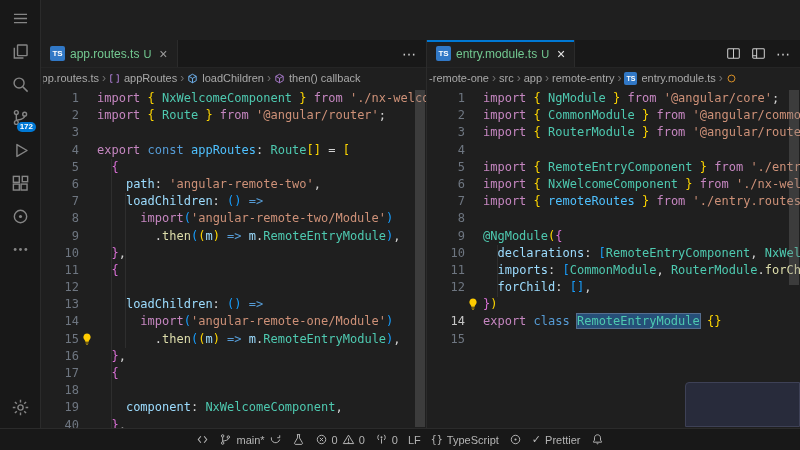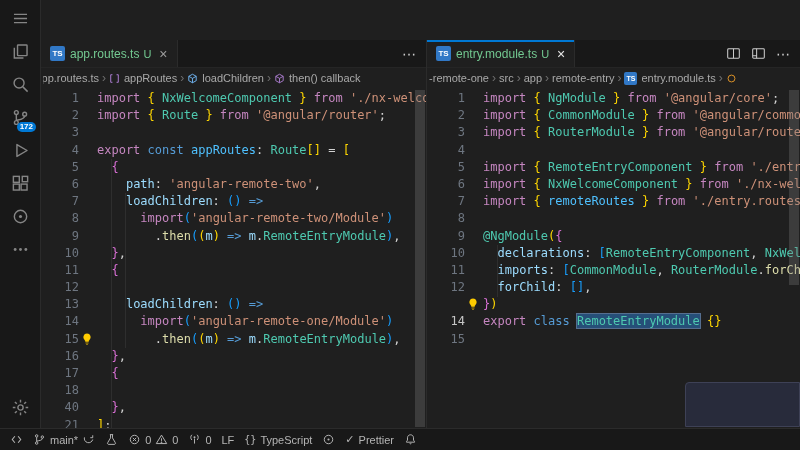--- a/index.html
+++ b/index.html
@@ -50,21 +50,21 @@
   .cd{white-space:pre;}
   .t-kw{color:#c586c0}.t-st{color:#569cd6}.t-str{color:#ce9178}.t-type{color:#4ec9b0}
   .t-var{color:#9cdcfe}.t-cv{color:#4fc1ff}.t-fn{color:#dcdcaa}.t-pun{color:#d4d4d4}
   .t-b1{color:#ffd700}.t-b2{color:#da70d6}.t-b3{color:#179fff}.t-dec{color:#4ec9b0}
   .hl{background:#264f78;outline:1px solid rgba(140,190,255,.5);}
   .guide{position:absolute;width:1px;background:rgba(255,255,255,.07);}
   .vscrollbar{position:absolute;top:0;right:0;width:12px;height:100%;}
   .thumb{position:absolute;left:1px;right:1px;background:rgba(121,121,121,.32);}
 
   
-  .status-bar{height:21px;background:#181818;border-top:1px solid #2b2b2b;display:flex;align-items:center;justify-content:flex-start;font-size:11px;color:#b5b5b5;padding:0 5px;overflow:hidden;}
+  .status-bar{height:21px;background:#181818;border-top:1px solid #2b2b2b;display:flex;align-items:center;justify-content:center;font-size:11px;color:#b5b5b5;padding:0 5px;overflow:hidden;}
   .sb-left,.sb-right{display:flex;align-items:center;height:100%;}
   .sb-item{display:flex;align-items:center;gap:4px;padding:0 5px;height:100%;cursor:pointer;white-space:nowrap;}
   .sb-item svg{width:13px;height:13px;color:#b5b5b5;}
   .braces{font-family:"DejaVu Sans Mono",monospace;font-size:10px;}
 
   .toast{position:absolute;right:0;bottom:23px;width:113px;height:43px;background:#282b3b;border:1px solid #3e4156;border-radius:4px 0 0 0;z-index:5;}
   svg{display:block;}
 </style>
 </head>
 <body>
@@ -197,20 +197,21 @@
               <div class="line"><span class="ln">12</span><span class="lm"></span></div>
               <div class="line"><span class="ln">13</span><span class="lm"></span><span class="cd"><span class="t-pun">    </span><span class="t-var">loadChildren</span><span class="t-pun">: </span><span class="t-b3">()</span><span class="t-pun"> </span><span class="t-st">=&gt;</span></span></div>
               <div class="line"><span class="ln">14</span><span class="lm"></span><span class="cd"><span class="t-pun">      </span><span class="t-kw">import</span><span class="t-b3">(</span><span class="t-str">'angular-remote-one/Module'</span><span class="t-b3">)</span></span></div>
               <div class="line"><span class="ln">15</span><span class="lm"><span class="bulb"><svg width="14" height="14" viewBox="0 0 16 16">
                       <path fill="#ffcc00" d="M8 1.8a4.2 4.2 0 0 0-2.6 7.5c.4.3.6.7.6 1.1v.8h4v-.8c0-.4.2-.8.6-1.1A4.2 4.2 0 0 0 8 1.8z"></path>
                       <path fill="#c9a008" d="M6.3 12h3.4v1H6.3zM7 13.7h2v1H7z"></path>
                     </svg></span></span><span class="cd"><span class="t-pun">        .</span><span class="t-fn">then</span><span class="t-b3">(</span><span class="t-b1">(</span><span class="t-var">m</span><span class="t-b1">)</span><span class="t-pun"> </span><span class="t-st">=&gt;</span><span class="t-pun"> </span><span class="t-var">m</span><span class="t-pun">.</span><span class="t-type">RemoteEntryModule</span><span class="t-b3">)</span><span class="t-pun">,</span></span></div>
               <div class="line"><span class="ln">16</span><span class="lm"></span><span class="cd"><span class="t-pun">  </span><span class="t-b2">}</span><span class="t-pun">,</span></span></div>
               <div class="line"><span class="ln">17</span><span class="lm"></span><span class="cd"><span class="t-pun">  </span><span class="t-b2">{</span></span></div>
               <div class="line"><span class="ln">18</span><span class="lm"></span></div>
+              <div class="line"><span class="ln">19</span><span class="lm"></span><span class="cd"><span class="t-pun">    </span><span class="t-var">component</span><span class="t-pun">: </span><span class="t-type">NxWelcomeComponent</span><span class="t-pun">,</span></span></div>
               <div class="line"><span class="ln">40</span><span class="lm"></span><span class="cd"><span class="t-pun">  </span><span class="t-b2">}</span><span class="t-pun">,</span></span></div>
               <div class="line"><span class="ln">21</span><span class="lm"></span><span class="cd"><span class="t-b1">]</span><span class="t-pun">;</span></span></div>
               <div class="line"><span class="ln">22</span><span class="lm"></span><span class="cd"></span></div>
             </div>
           <div class="vscrollbar">
               <div class="thumb" style="top:2px;height:99%"></div>
             </div>
         </div>
       </div>
 

